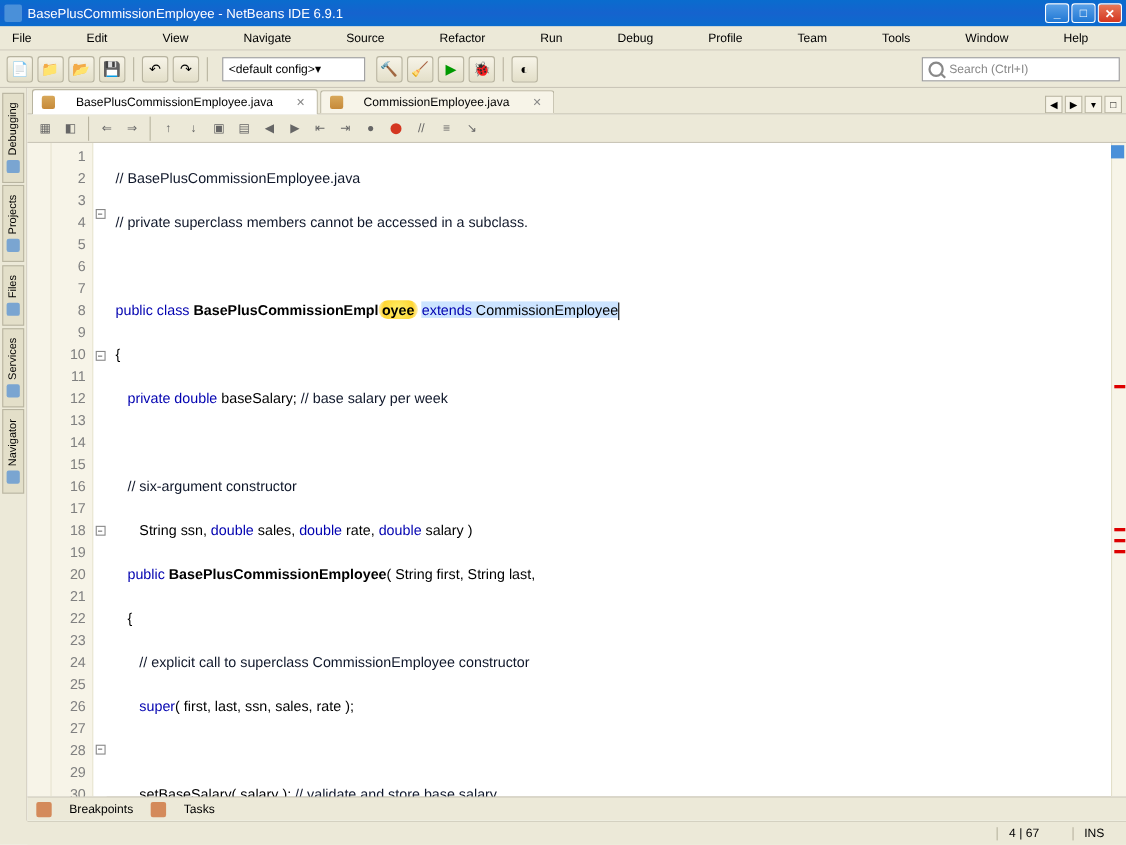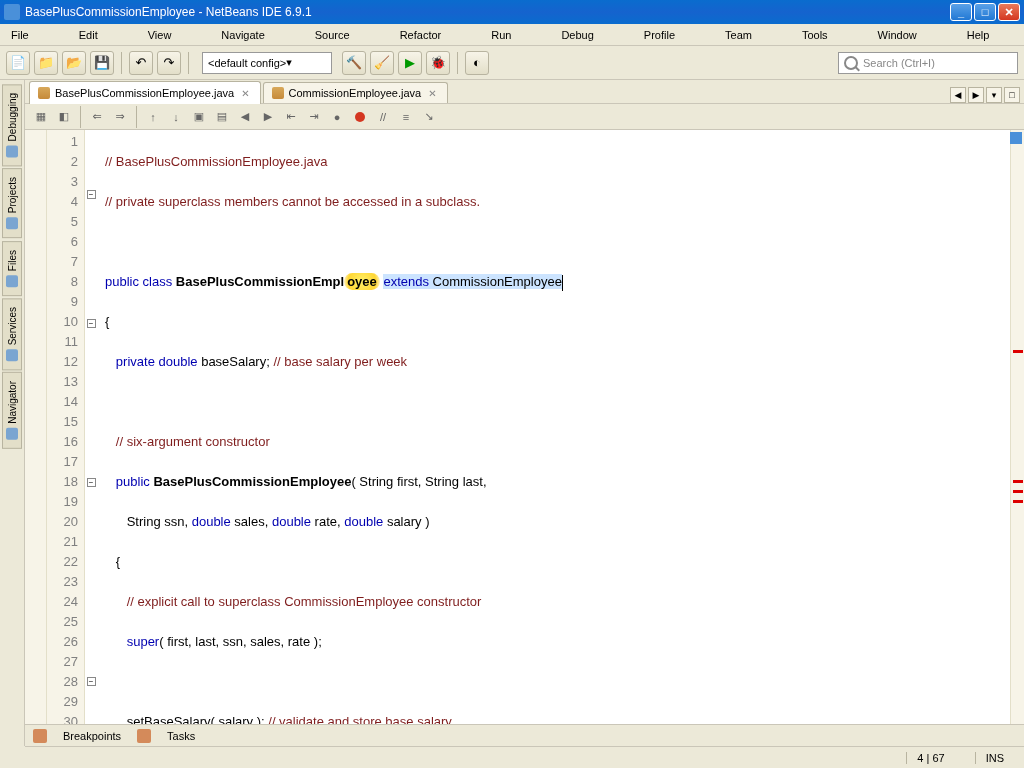--- a/index.html
+++ b/index.html
@@ -25,42 +25,42 @@
 .search-ic::after { content: ''; position: absolute; width: 5px; height: 2px; background: #888; bottom: -2px; right: -4px; transform: rotate(45deg); }
 
 .main-area { display: flex; height: calc(768px - 24px - 22px - 34px - 22px); }
 
 .side-tabs { width: 25px; background: #ece9d8; border-right: 1px solid #cac6b8; display: flex; flex-direction: column; align-items: center; padding-top: 4px; gap: 2px; }
 .side-tab-item { writing-mode: vertical-rl; transform: rotate(180deg); padding: 8px 3px; font-size: 10px; border: 1px solid #b8b4a0; background: #e3dfc9; cursor: default; display: flex; align-items: center; gap: 4px; }
 .side-tab-ic { width: 12px; height: 12px; background: #7aa5d1; border-radius: 2px; }
 
 .editor-area { flex: 1; display: flex; flex-direction: column; background: #fff; }
 .file-tabs { height: 24px; background: #ece9d8; border-bottom: 1px solid #cac6b8; display: flex; align-items: flex-end; padding: 0 4px; position: relative; }
-.file-tab { height: 21px; padding: 0 8px; display: flex; align-items: center; gap: 5px; border: 1px solid #b8b4a0; border-bottom: none; background: #f7f4e8; border-radius: 3px 3px 0 0; margin-right: 2px; font-size: 11px; }
+.file-tab { height: 21px; padding: 0 8px; display: flex; align-items: center; gap: 19px; border: 1px solid #b8b4a0; border-bottom: none; background: #f7f4e8; border-radius: 3px 3px 0 0; margin-right: 2px; font-size: 11px; }
 .file-tab.active { background: #fff; height: 23px; margin-bottom: -1px; }
 .tab-ic { width: 12px; height: 12px; background: linear-gradient(#d8a85a, #c68a3a); border-radius: 2px; }
 .close-x { color: #888; font-size: 10px; padding: 0 2px; }
 .tab-nav { position: absolute; right: 4px; display: flex; gap: 2px; }
 .tab-nav span { width: 16px; height: 16px; border: 1px solid #b8b4a0; background: #f7f4e8; display: flex; align-items: center; justify-content: center; font-size: 9px; }
 
 .editor-toolbar { height: 26px; background: #ece9d8; border-bottom: 1px solid #cac6b8; display: flex; align-items: center; padding: 0 6px; gap: 3px; }
 .ed-ic { width: 20px; height: 20px; display: flex; align-items: center; justify-content: center; font-size: 11px; color: #666; }
 .ed-stop { width: 10px; height: 10px; background: #d43721; border-radius: 50%; }
 
 .code-container { flex: 1; display: flex; overflow: hidden; position: relative; }
 .gutter-margin { width: 22px; background: #f7f4e8; border-right: 1px solid #e3dfc9; }
 .line-numbers { width: 38px; background: #f7f4e8; border-right: 1px solid #e3dfc9; color: #808080; text-align: right; padding: 2px 6px 0 0; font-family: 'Courier New', monospace; font-size: 13px; line-height: 20px; }
 .fold-col { width: 12px; background: #fff; }
 .fold-mark { width: 9px; height: 9px; border: 1px solid #888; font-size: 8px; display: flex; align-items: center; justify-content: center; margin: 0 auto; }
 .code-text { flex: 1; font-family: 'Courier New', monospace; font-size: 13px; line-height: 20px; padding: 2px 0 0 8px; white-space: pre; position: relative; }
 .marker-bar { width: 14px; background: #f7f4e8; border-left: 1px solid #e3dfc9; position: relative; }
 .err-mark { width: 10px; height: 3px; background: #d00; position: absolute; left: 2px; }
 
 .kw { color: #0000b0; }
-.com { color: #7f1d1d; }
+.com { color: #0f172a; }
 .bold { font-weight: bold; }
 .sel-hl { background: #cce4ff; }
 .cursor-hl { background: radial-gradient(circle, #fff069 0%, #ffd633 70%, rgba(255,214,51,0) 100%); padding: 1px 3px; border-radius: 10px; }
 .caret-ind { display: inline-block; width: 1px; height: 16px; background: #000; vertical-align: middle; }
 
 .corner-ic { position: absolute; width: 12px; height: 12px; background: #4a90d9; top: 2px; right: 2px; }
 
 .bottom-tabs { height: 22px; background: #ece9d8; border-top: 1px solid #cac6b8; display: flex; align-items: center; padding: 0 8px; gap: 16px; }
 .bt-item { display: flex; align-items: center; gap: 16px; font-size: 11px; }
 .bt-ic { width: 14px; height: 14px; background: #d48a5a; border-radius: 2px; }
@@ -236,22 +236,22 @@
       </div>
       <div class="code-text">
 <div><span class="com">// BasePlusCommissionEmployee.java</span></div>
 <div><span class="com">// private superclass members cannot be accessed in a subclass.</span></div>
 <div> </div>
 <div><span class="kw">public</span> <span class="kw">class</span><span class="bold"> BasePlusCommissionEmpl</span><span class="cursor-hl bold">oyee</span><span> </span><span class="sel-hl"><span class="kw">extends</span><span> CommissionEmployee</span></span><span class="caret-ind"></span></div>
 <div><span>{</span></div>
 <div>   <span class="kw">private</span> <span class="kw">double</span><span> baseSalary; </span><span class="com">// base salary per week</span></div>
 <div> </div>
 <div>   <span class="com">// six-argument constructor</span></div>
+<div>      <span>String ssn, </span><span class="kw">double</span><span> sales, </span><span class="kw">double</span><span> rate, </span><span class="kw">double</span><span> salary )</span></div>
 <div>   <span class="kw">public</span> <span class="bold">BasePlusCommissionEmployee</span><span>( String first, String last,</span></div>
-<div>      <span>String ssn, </span><span class="kw">double</span><span> sales, </span><span class="kw">double</span><span> rate, </span><span class="kw">double</span><span> salary )</span></div>
 <div>   <span>{</span></div>
 <div>      <span class="com">// explicit call to superclass CommissionEmployee constructor</span></div>
 <div>      <span class="kw">super</span><span>( first, last, ssn, sales, rate );</span></div>
 <div> </div>
 <div>      <span>setBaseSalary( salary ); </span><span class="com">// validate and store base salary</span></div>
 
 
 
 
 

